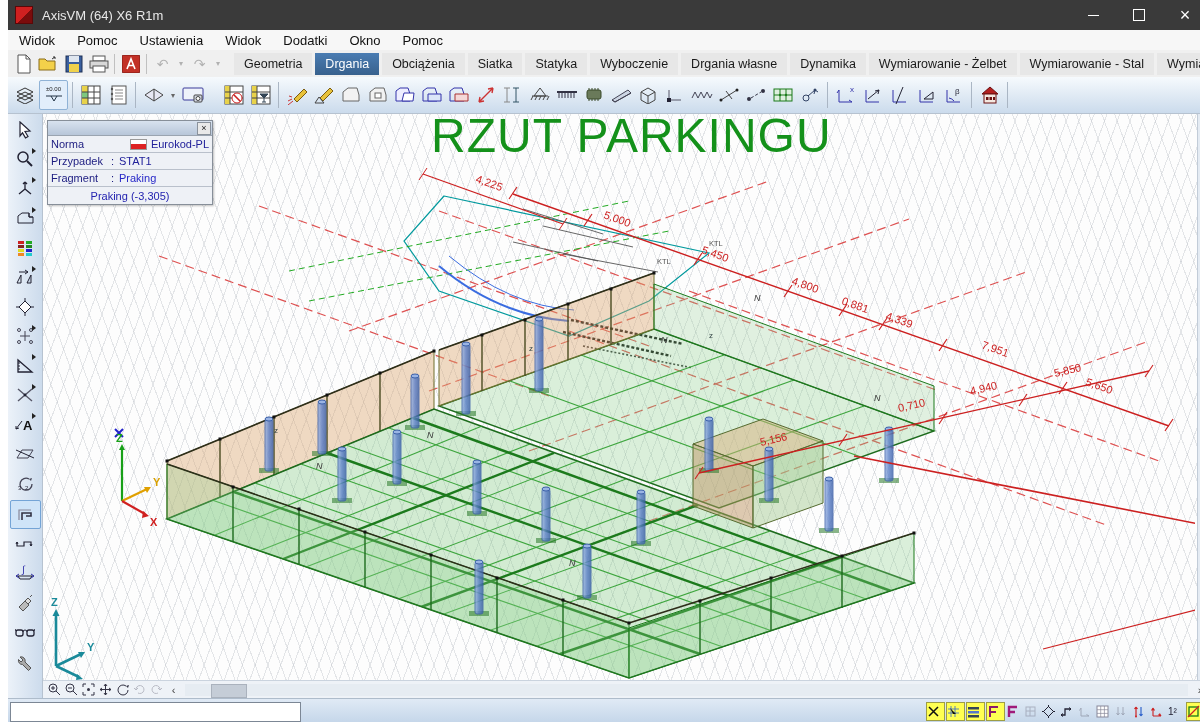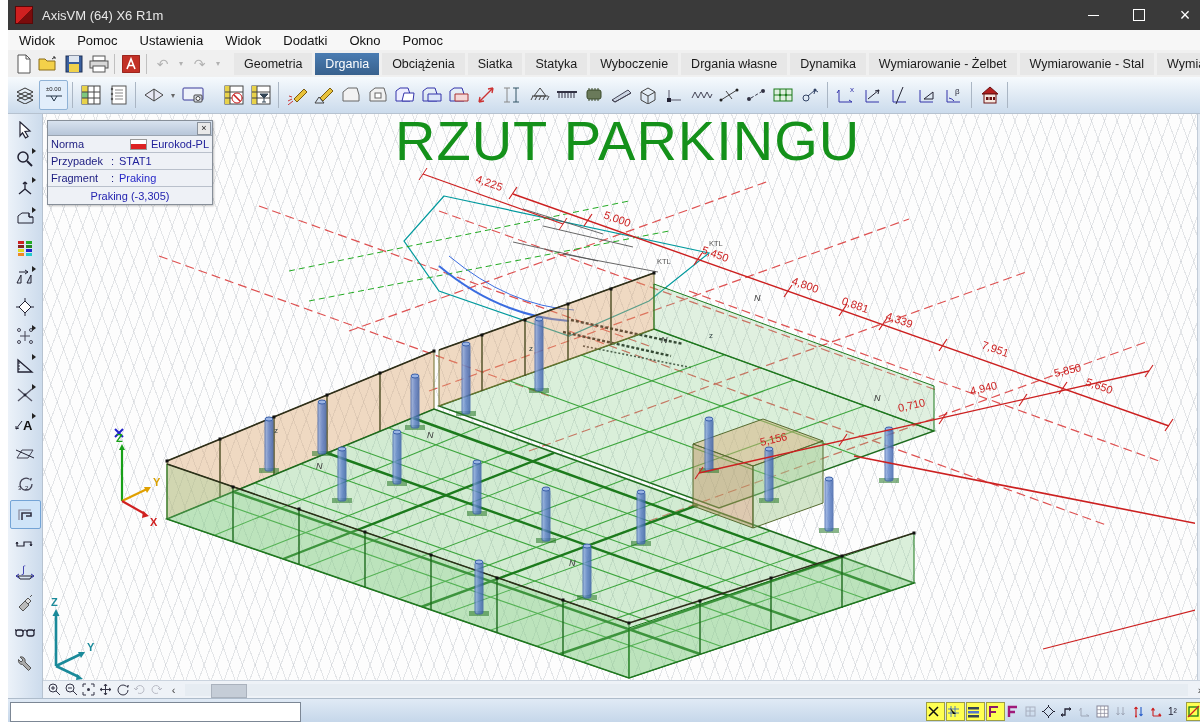--- a/index.html
+++ b/index.html
@@ -36,21 +36,21 @@
   .main{display:flex;height:584px;}
   .sidebar{width:34px;background:linear-gradient(to right,#ecf2f9,#ccdbec);border-right:1px solid #b6c2d0;
            display:flex;flex-direction:column;align-items:center;padding-top:2px;gap:2.5px;}
   .side-btn{width:29px;height:27px;display:flex;align-items:center;justify-content:center;position:relative;}
   .side-btn.selected{background:#cfe4f8;border:1px solid #74a4d6;border-radius:2px;}
   .fly::after{content:"";position:absolute;top:2px;right:1px;border:3px solid transparent;border-left:4px solid #222;}
   .work{flex:1;display:flex;flex-direction:column;position:relative;min-width:0;}
   .viewport{position:relative;height:567px;overflow:hidden;background-color:#fdfdfd;
     background-image:repeating-linear-gradient(70deg,rgba(185,190,197,.38) 0 1px,transparent 1px 12px),
                      repeating-linear-gradient(-70deg,rgba(185,190,197,.38) 0 1px,transparent 1px 12px);}
-  .vp-title{position:absolute;left:352px;top:-6px;font-size:56px;color:#14911a;letter-spacing:1px;z-index:3;}
+  .vp-title{position:absolute;left:388px;top:-6px;font-size:48px;color:#14911a;letter-spacing:1px;z-index:3;}
   #scene{position:absolute;left:0;top:0;z-index:2;}
   .rightstrip{position:absolute;right:0;top:0;width:10px;height:100%;background:#e4ebf3;border-left:1px solid #c2ccd8;z-index:4;}
   .strip-x{position:absolute;top:3px;left:0;width:10px;text-align:center;font-size:9px;color:#555;}
   
   .info-panel{position:absolute;left:4px;top:6px;width:164px;background:#eef1f6;border:1px solid #878f99;
               box-shadow:1px 1px 2px rgba(0,0,0,.25);z-index:6;font-size:11px;color:#1c1c80;}
   .ip-head{height:14px;background:linear-gradient(#d8e2ef,#b7c6d9);display:flex;align-items:center;justify-content:flex-end;border-bottom:1px solid #9aa4b0;}
   .ip-close{width:12px;height:11px;border:1px solid #8a929c;background:#e9e9e9;color:#222;font-size:9px;line-height:10px;text-align:center;margin-right:1px;}
   .ip-row{display:flex;align-items:center;height:16px;padding:0 3px;border-bottom:1px solid #b9c0cb;}
   .ip-label{width:60px;}

